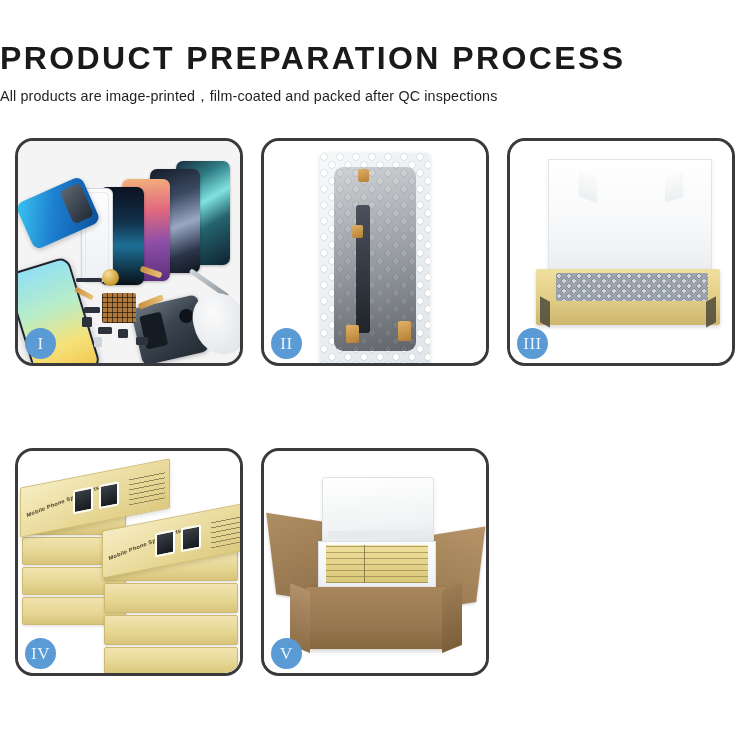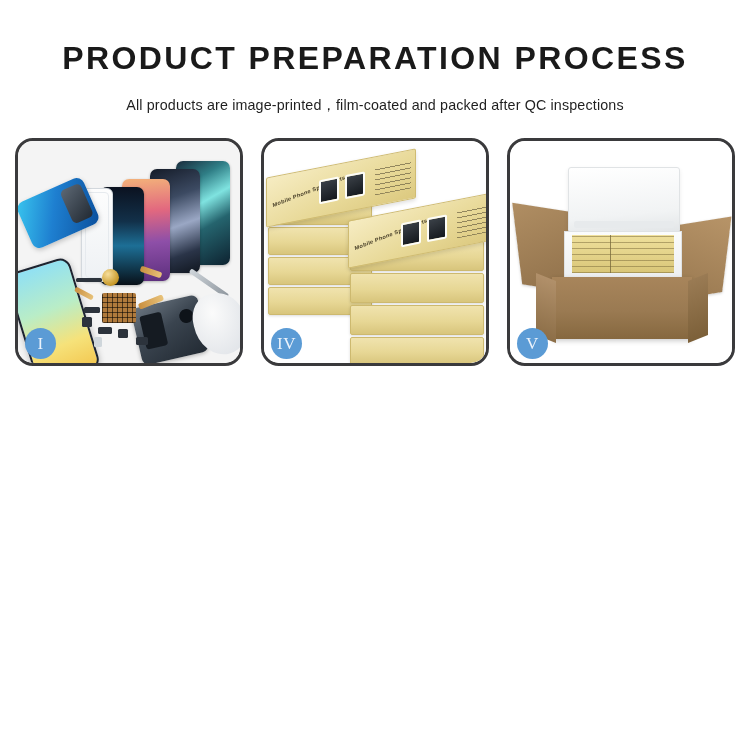--- a/index.html
+++ b/index.html
@@ -13,34 +13,34 @@
   }
 
   #page {
     position: relative;
     width: 750px;
     height: 750px;
     background: #ffffff;
   }
 
   
-  .header { text-align: center; padding-top: 42px; }
+  .header { padding-top: 42px; }
 
   .page-title {
     font-family: "Liberation Sans", sans-serif;
     font-size: 32px;
     font-weight: 700;
     letter-spacing: 2.4px;
     color: #1a1a1a;
     line-height: 1;
     white-space: nowrap;
   }
 
   .page-subtitle {
-    margin-top: 22px;
+    margin-top: 13px;
     font-size: 14.3px;
     font-weight: 400;
     color: #1f1f1f;
     letter-spacing: 0.15px;
     white-space: nowrap;
   }
 
   
   .steps-grid {
     position: absolute;
@@ -435,21 +435,48 @@
         <div class="chip" style="left:76px;  top:196px; width:8px;  height:10px; background:#cfd6db;"></div>
         <div class="flex-cable" style="left:122px; top:128px; width:22px; height:6px; transform:rotate(18deg);"></div>
         <div class="flex-cable" style="left:120px; top:158px; width:26px; height:6px; transform:rotate(-22deg);"></div>
         <div class="flex-cable" style="left:56px;  top:150px; width:20px; height:5px; transform:rotate(28deg);"></div>
         <div class="c1-tweez"></div>
         <div class="c1-hand"></div>
       </div>
       <div class="step-badge">I</div>
     </div>
 
-
+    <div class="step-card">
+      <div class="card-media c2-bg">
+        <div class="c2-bubble">
+          <div class="c2-inner"></div>
+          <div class="c2-spine"></div>
+          <div class="c2-tab c2-t1"></div>
+          <div class="c2-tab c2-t2"></div>
+          <div class="c2-tab c2-t3"></div>
+          <div class="c2-tab c2-t4"></div>
+        </div>
+      </div>
+      <div class="step-badge">II</div>
+    </div>
+
+    <div class="step-card">
+      <div class="card-media c3-bg">
+        <div class="c3-lid">
+          <div class="c3-lid-flapL"></div>
+          <div class="c3-lid-flapR"></div>
+        </div>
+        <div class="c3-tray">
+          <div class="c3-tray-inner"></div>
+          <div class="c3-corner c3-cL"></div>
+          <div class="c3-corner c3-cR"></div>
+        </div>
+      </div>
+      <div class="step-badge">III</div>
+    </div>
 
     <div class="step-card">
       <div class="card-media c4-bg">
         <div class="box4 c4-bl1"></div>
         <div class="box4 c4-bl2"></div>
         <div class="box4 c4-bl3"></div>
         <div class="box4 c4-bl4"></div>
 
         <div class="box4 c4-br1"></div>
         <div class="box4 c4-br2"></div>

